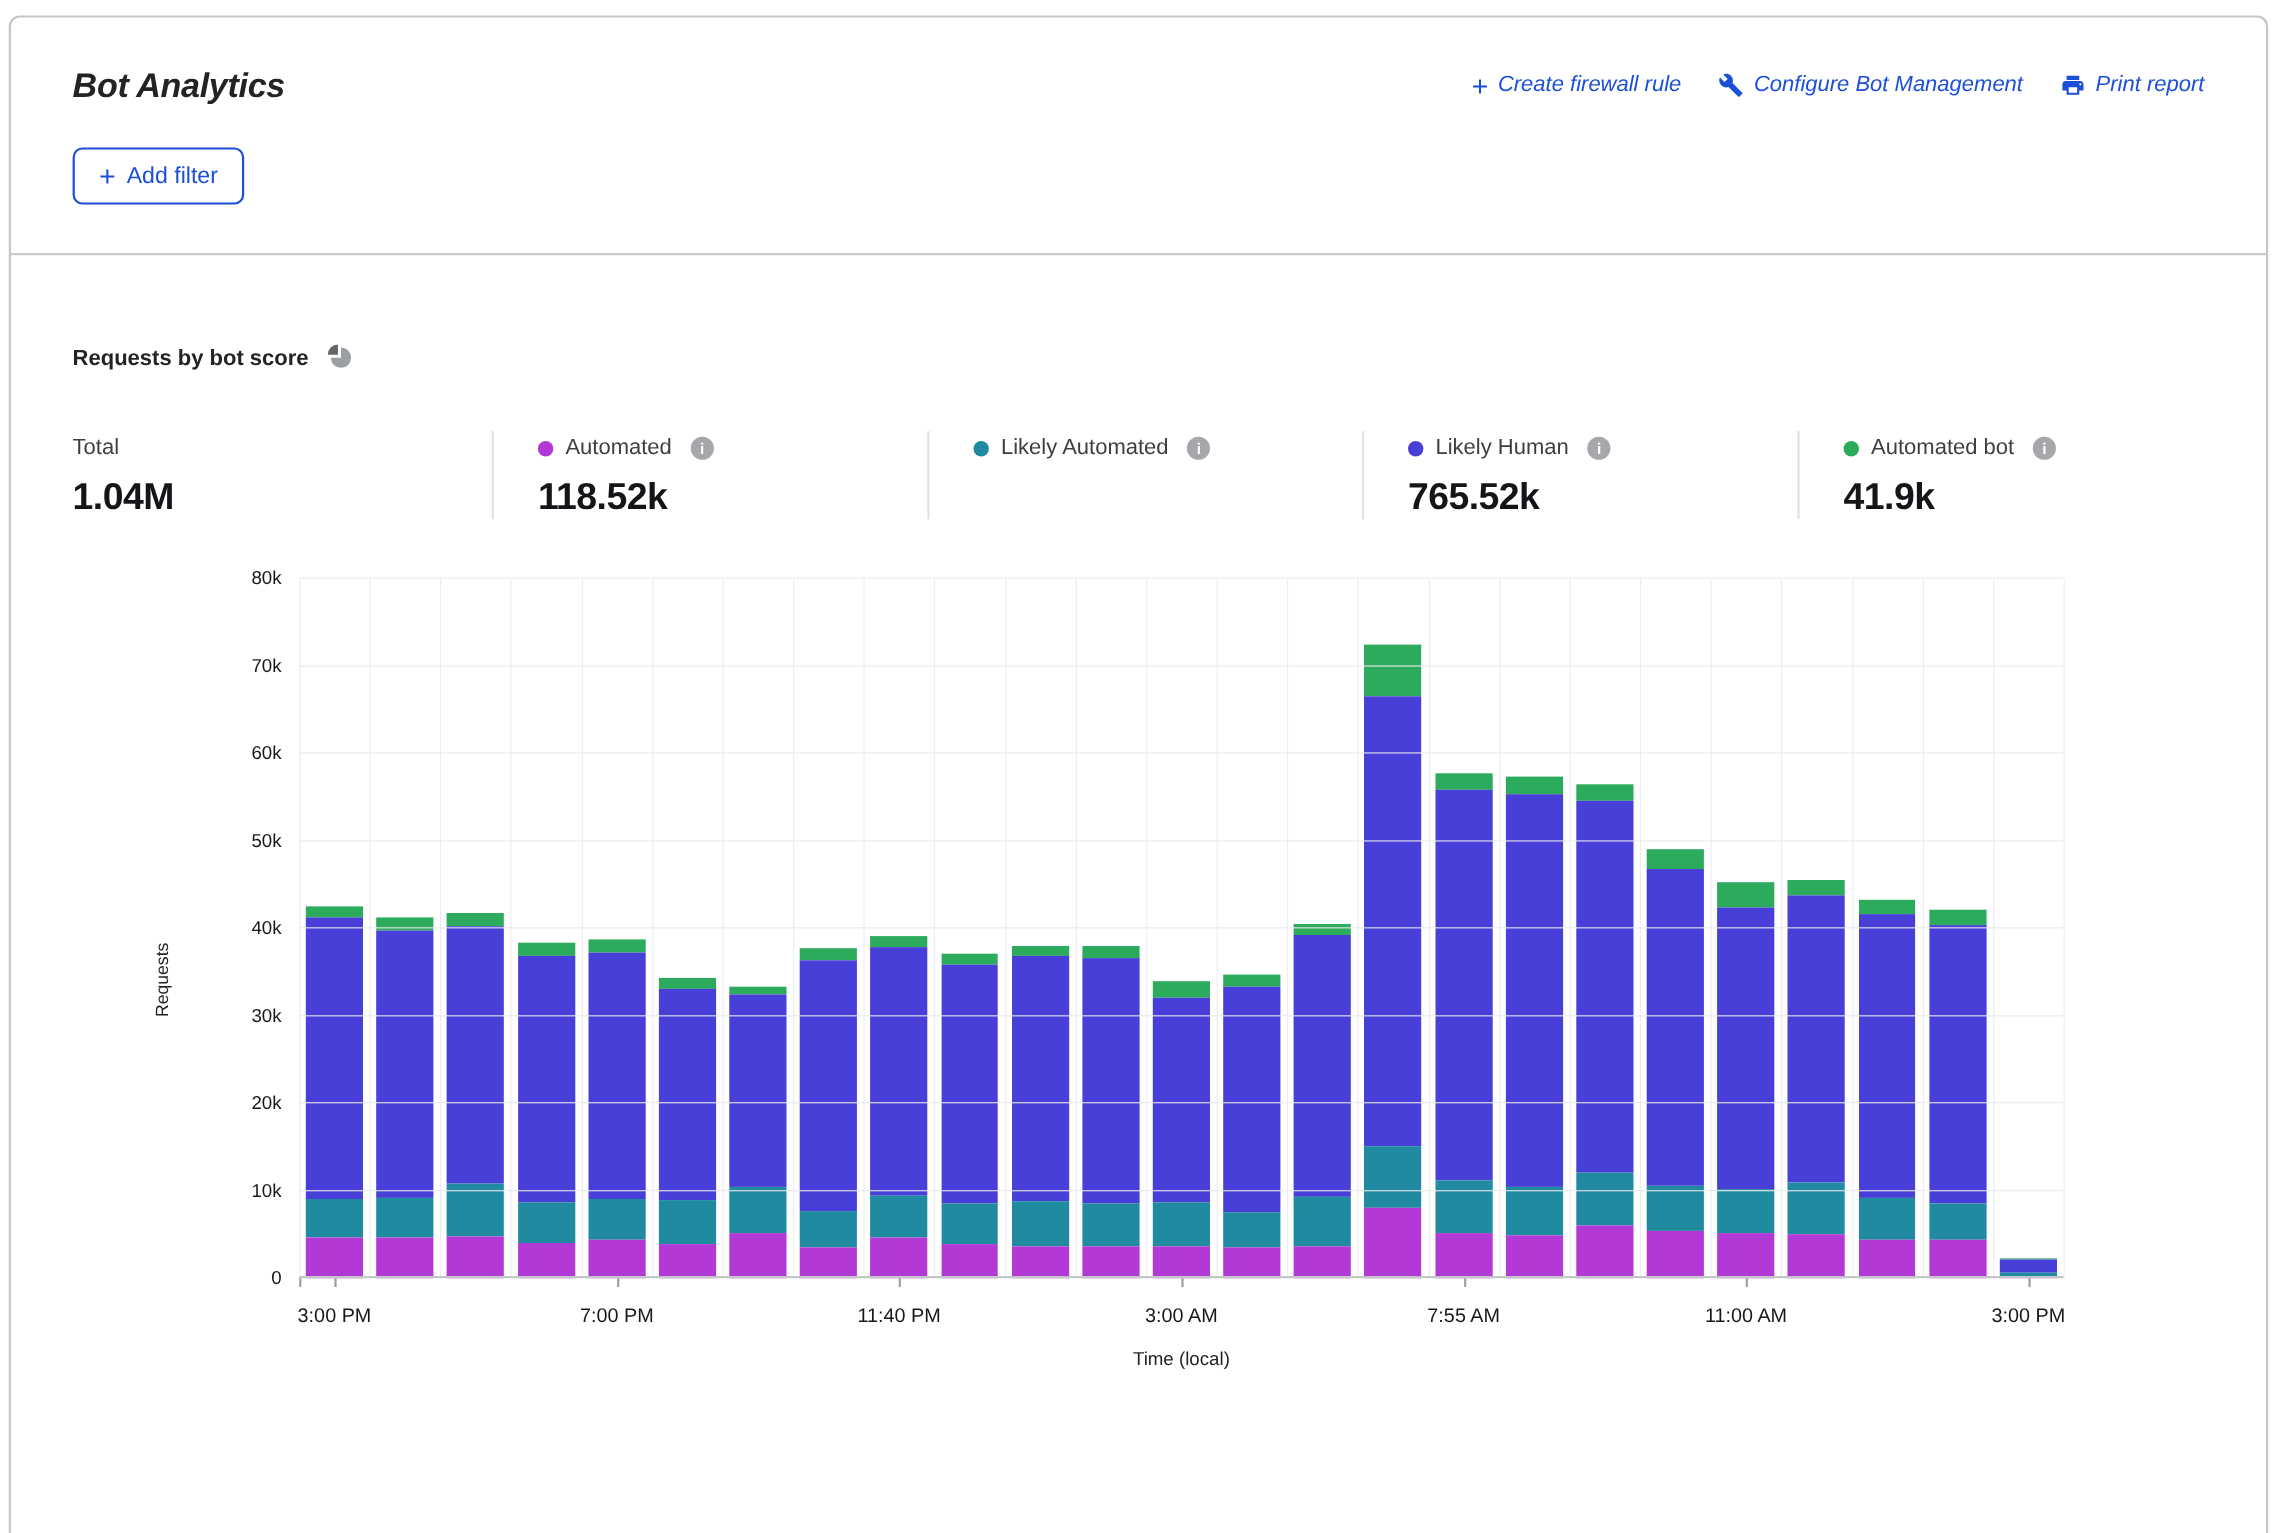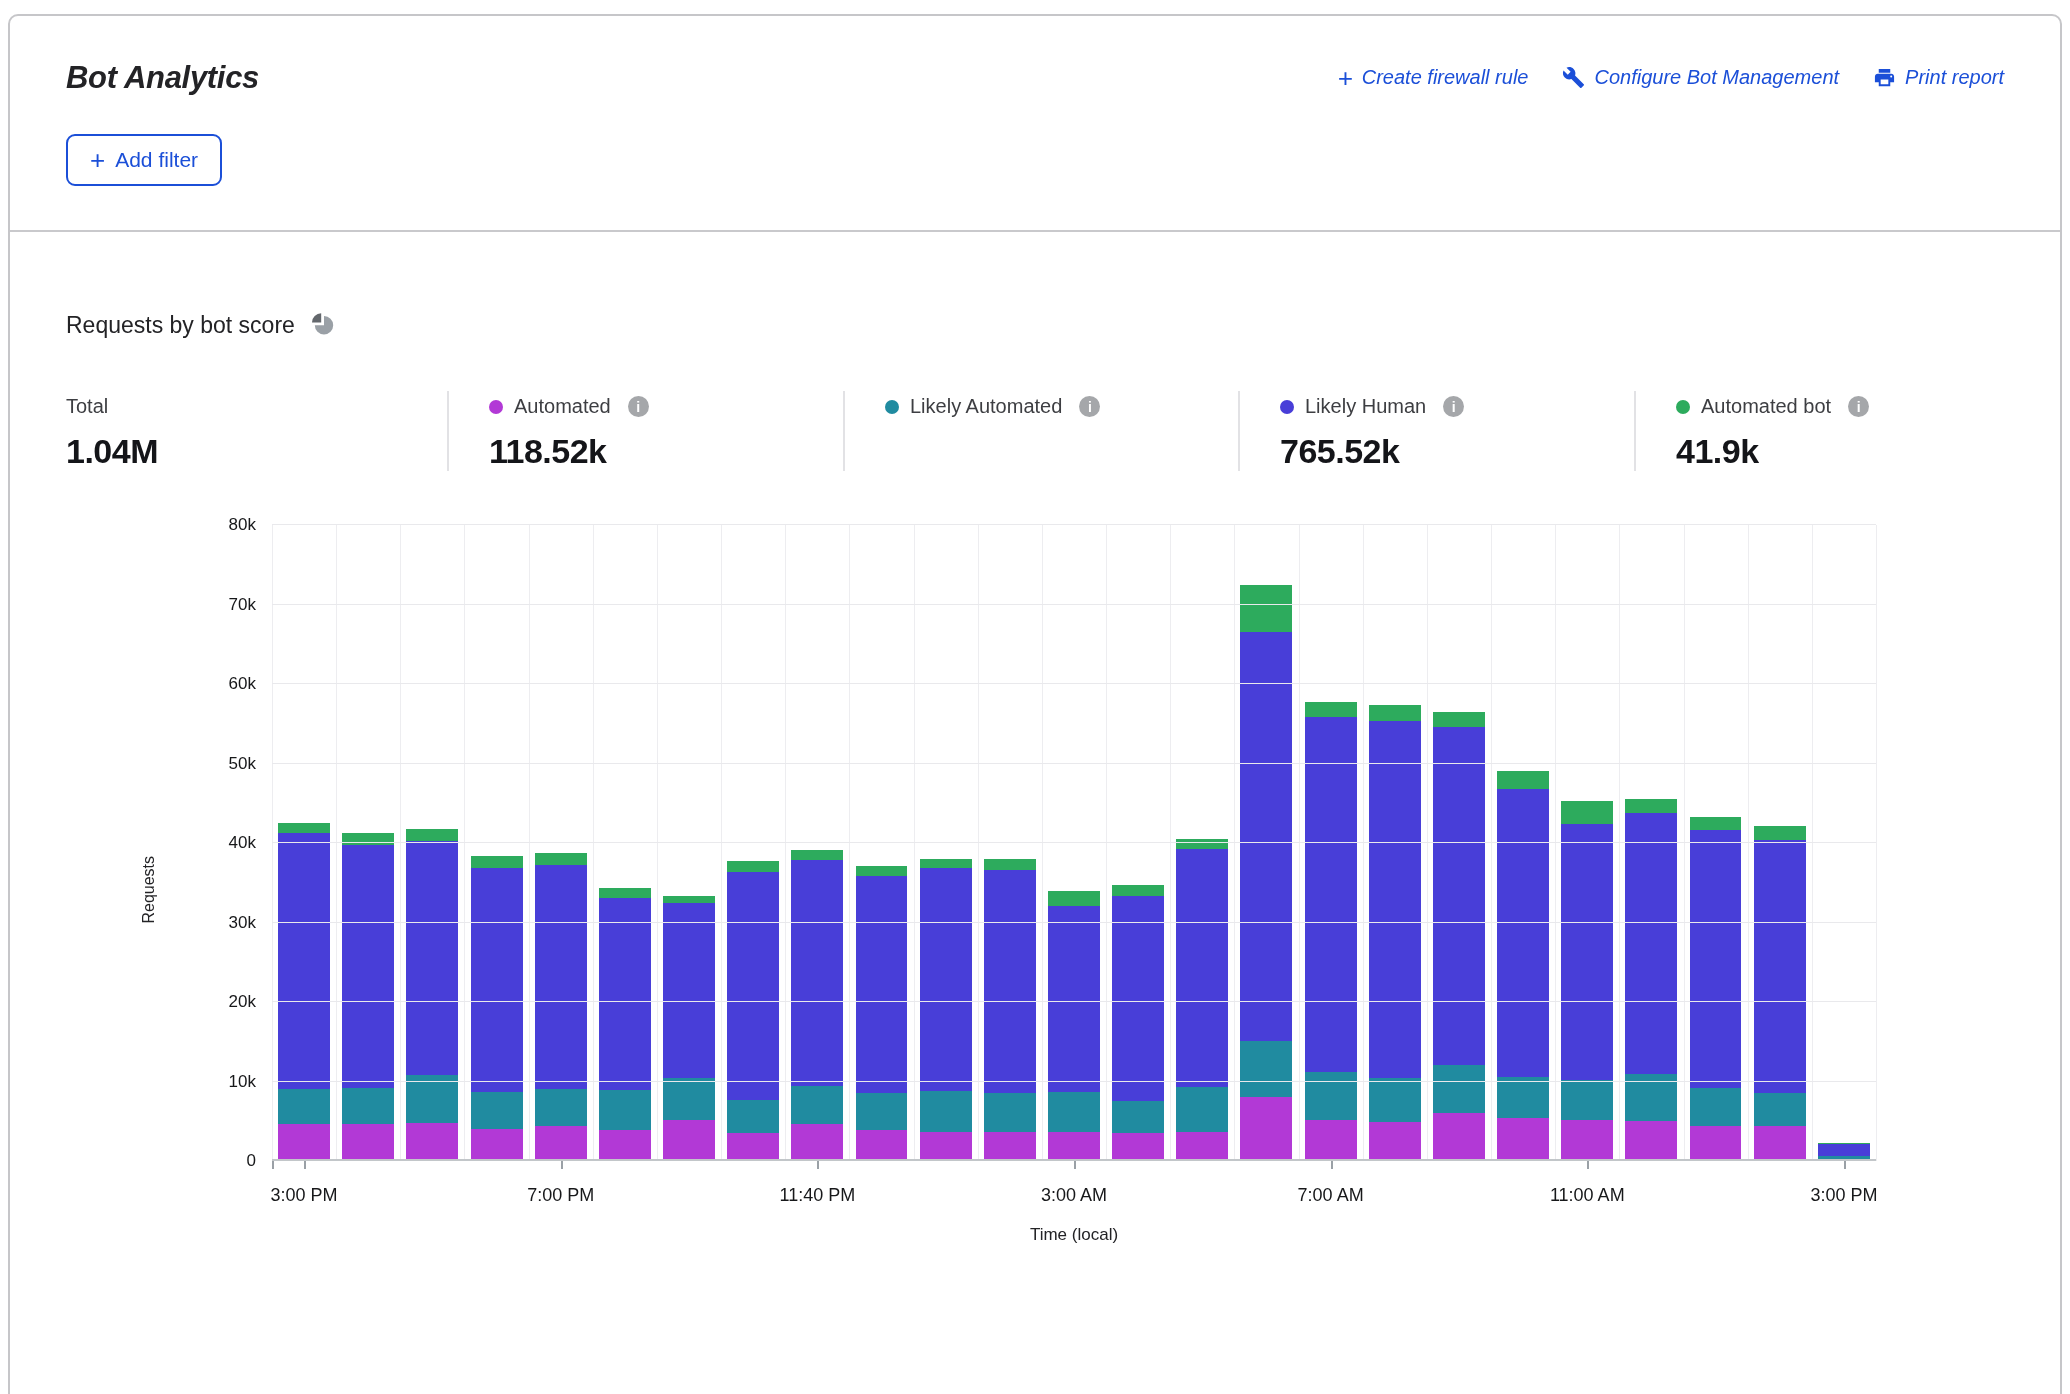--- a/index.html
+++ b/index.html
@@ -23,21 +23,21 @@
     cursor:pointer; font-family:inherit; }
   .select { display:inline-flex; align-items:center; justify-content:space-between;
     width:232px; border:2px solid #88898c; border-radius:7px; background:#fff;
     font-size:21px; color:#232326; padding:12px 16px; cursor:pointer; }
   .caret { width:0; height:0; border-left:8px solid transparent; border-right:8px solid transparent;
     border-top:10px solid #5f6368; margin-left:12px; }
   .divider { border-top:2px solid #c9c9cc; }
   
   .section { padding:78px 56px 0 56px; }
   .sec-head { display:flex; align-items:center; gap:14px; }
-  .sec-title { font-size:23px; font-weight:400; color:#232326; }
+  .sec-title { font-size:20px; font-weight:700; color:#232326; }
   
   .stats { display:grid; grid-template-columns:381px 396px 395px 396px 1fr; margin-top:50px; }
   .stat { padding-top:4px; }
   .stat + .stat { border-left:2px solid #e2e2e5; padding-left:40px; }
   .stat-label-row { display:flex; align-items:center; gap:11px; font-size:20px; color:#3d3e42; }
   .dot { width:14px; height:14px; border-radius:50%; flex:0 0 auto; }
   .info { width:21px; height:21px; border-radius:50%; background:#a5a7aa; color:#fff;
     font-size:14px; font-weight:700; display:inline-flex; align-items:center; justify-content:center;
     margin-left:6px; cursor:pointer; }
   .stat-value { font-size:34px; font-weight:700; color:#141519; margin-top:14px; letter-spacing:-0.5px; }
@@ -406,21 +406,21 @@
           <div class="xtick" style="left: 0px;"></div>
           <div class="xtick" style="left: 2%;"></div>
           <div class="xlab" style="left: 2%;">3:00 PM</div>
           <div class="xtick" style="left: 18%;"></div>
           <div class="xlab" style="left: 18%;">7:00 PM</div>
           <div class="xtick" style="left: 34%;"></div>
           <div class="xlab" style="left: 34%;">11:40 PM</div>
           <div class="xtick" style="left: 50%;"></div>
           <div class="xlab" style="left: 50%;">3:00 AM</div>
           <div class="xtick" style="left: 66%;"></div>
-          <div class="xlab" style="left: 66%;">7:00 AM</div>
+          <div class="xlab" style="left: 66%;">7:55 AM</div>
           <div class="xtick" style="left: 82%;"></div>
           <div class="xlab" style="left: 82%;">11:00 AM</div>
           <div class="xtick" style="left: 98%;"></div>
           <div class="xlab" style="left: 98%;">3:00 PM</div>
         </div>
     </div>
   </div>
 
 </div>
 

